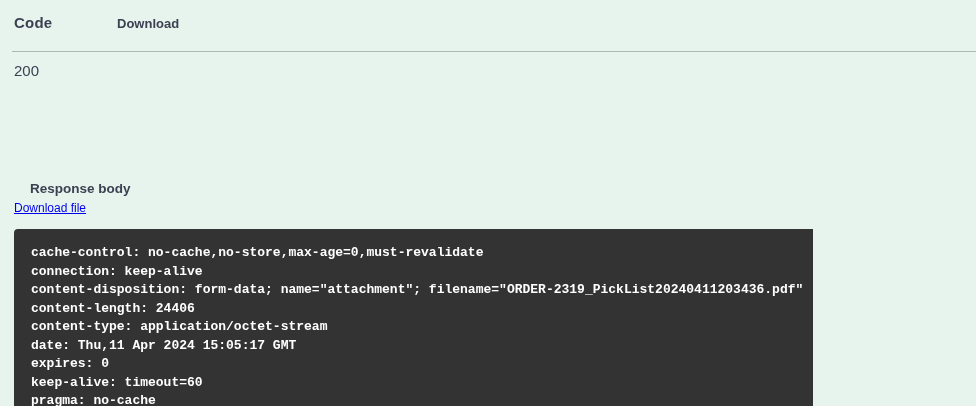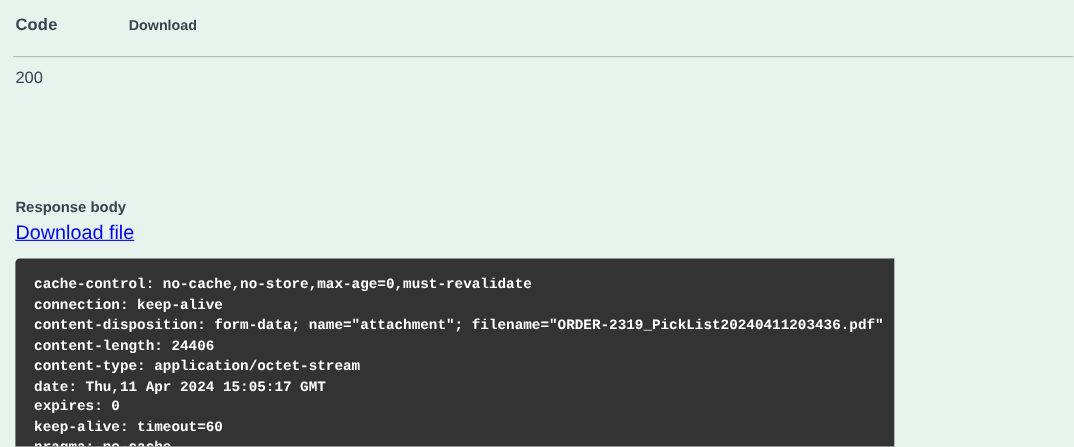--- a/index.html
+++ b/index.html
@@ -38,26 +38,27 @@
     flex-direction: column;
   }
   .status-code {
     font-size: 15px;
     font-weight: 400;
   }
   .col-details-body { flex: 1; min-width: 0; }
   .section-label {
     font-size: 13.5px;
     font-weight: bold;
+    margin-left: 16px;
   }
   .body-label { margin-top: 16px; }
   .download-link {
     display: inline-block;
     margin-top: 5px;
-    font-size: 18px;
+    font-size: 12px;
     color: var(--link);
     text-decoration: underline;
     cursor: pointer;
   }
   .headers-label { margin-top: 13px; }
   .headers-block {
     margin-top: 13px;
     background: var(--code_block_bg);
     color: var(--code_text);
     border-radius: 4px 0 0 4px;

